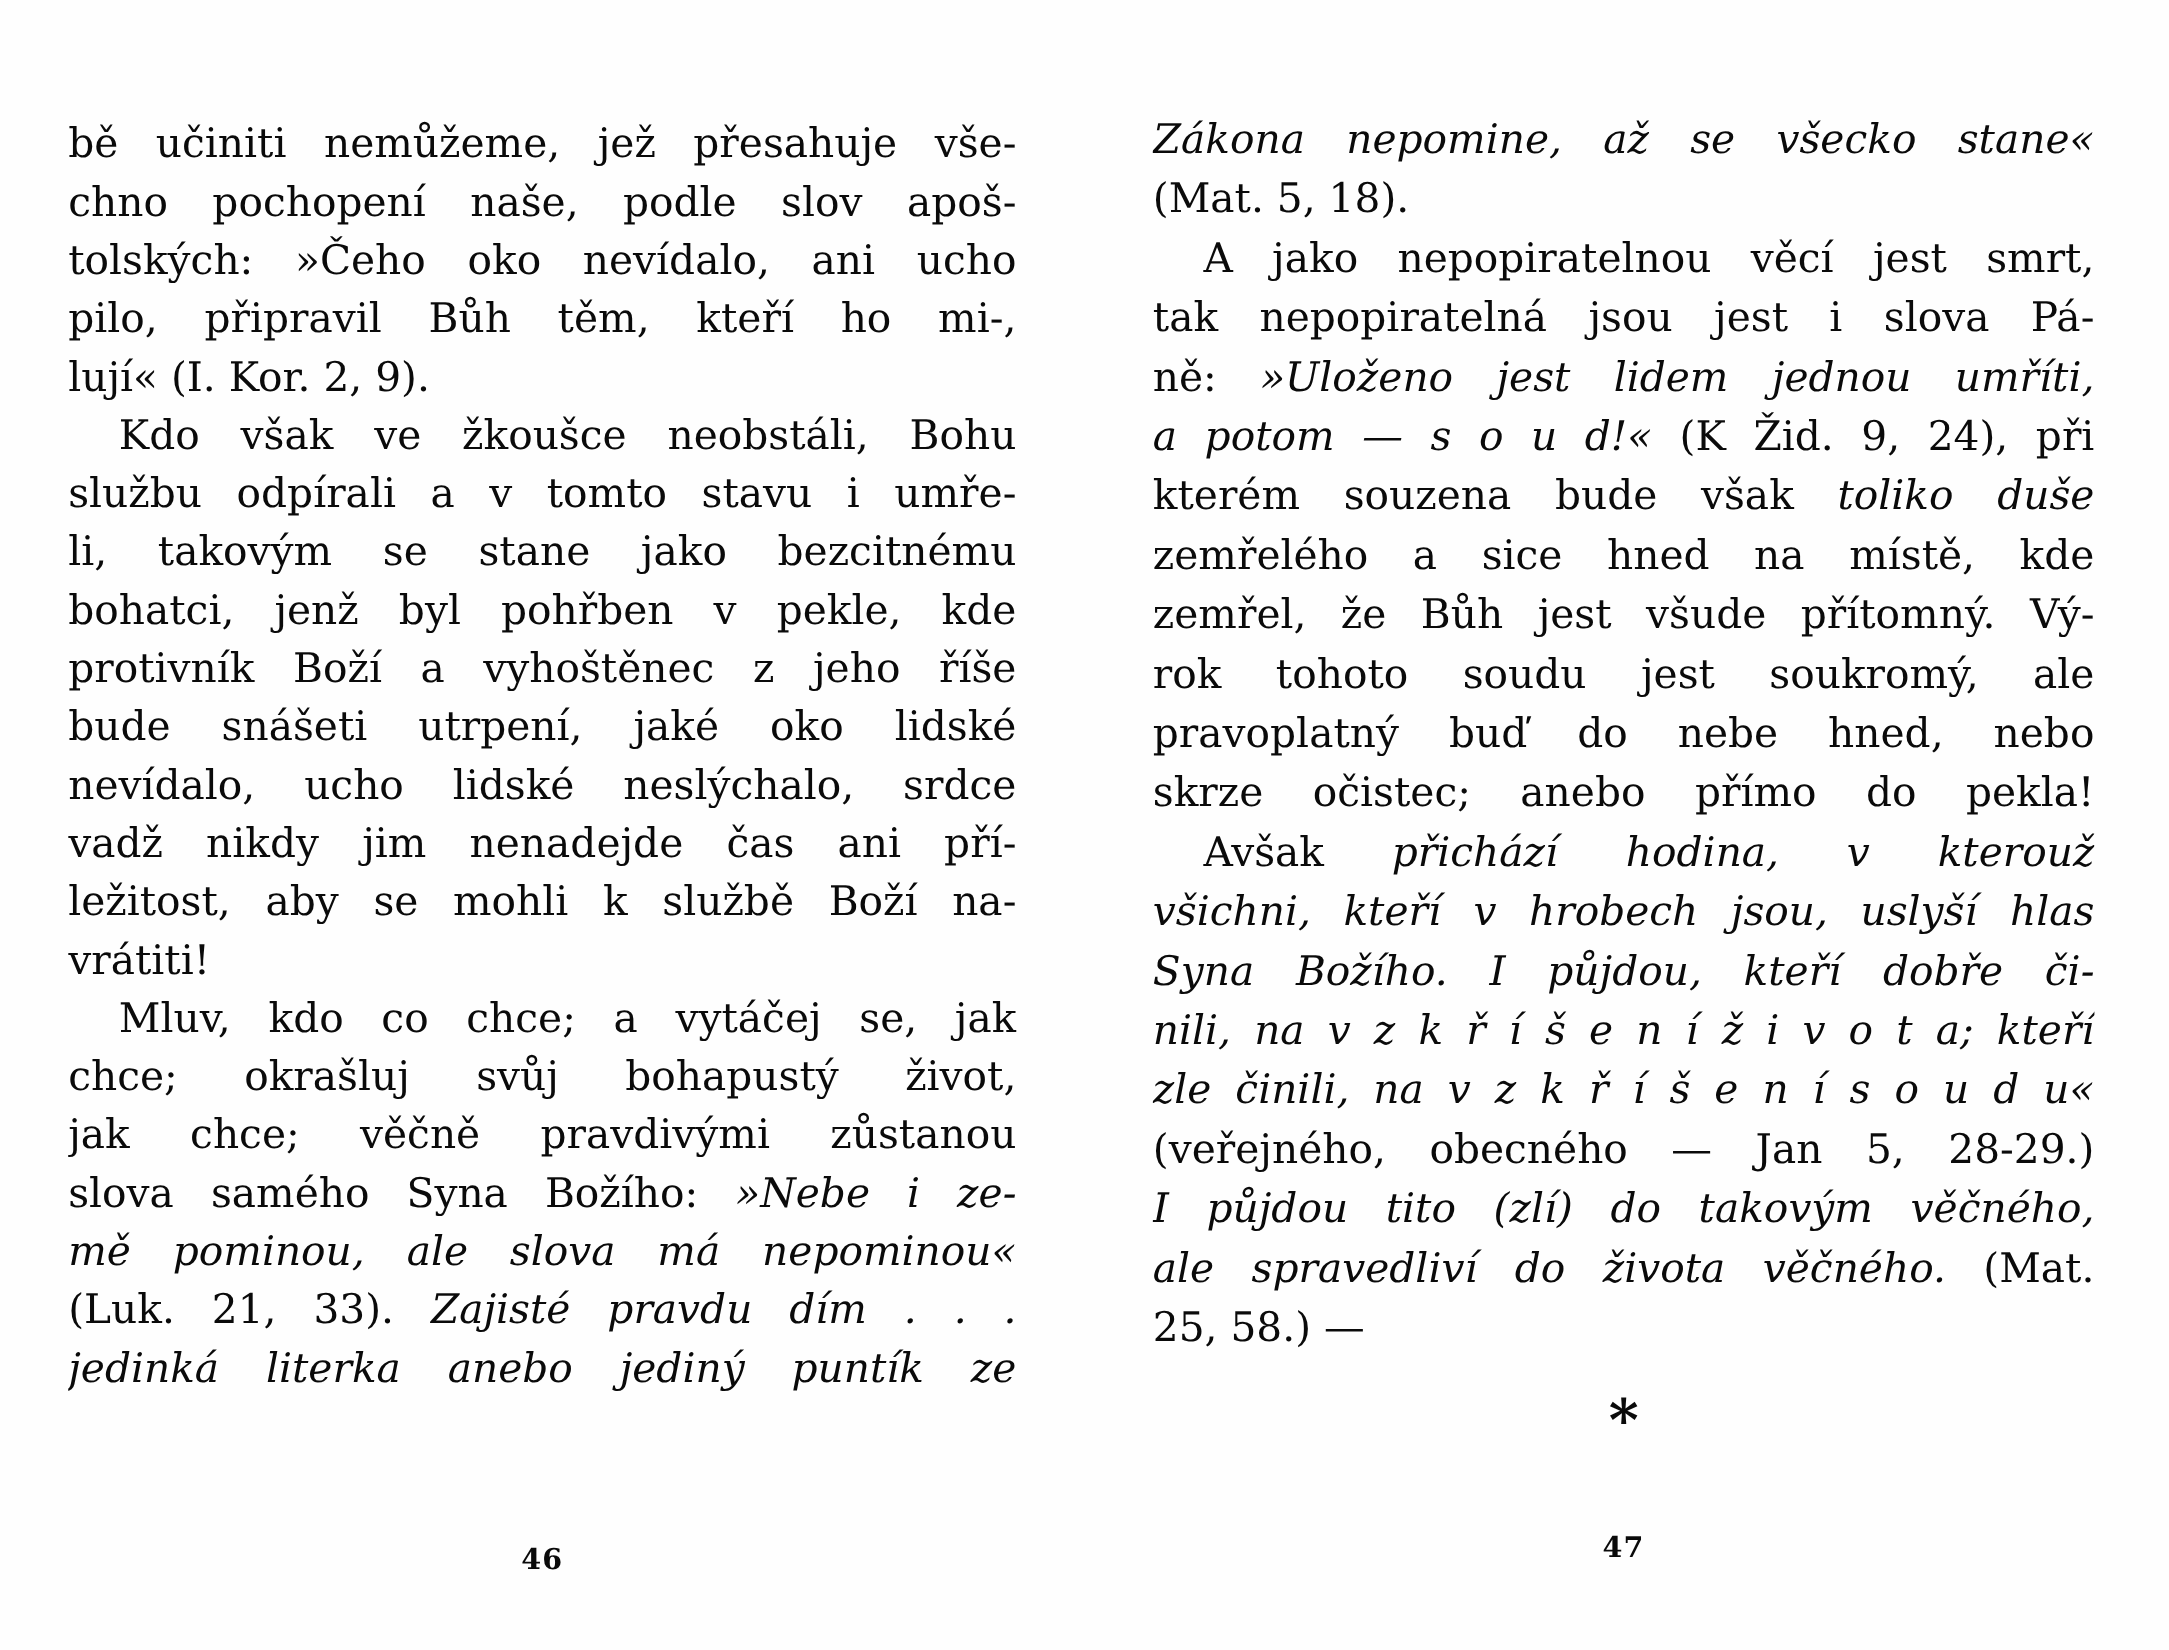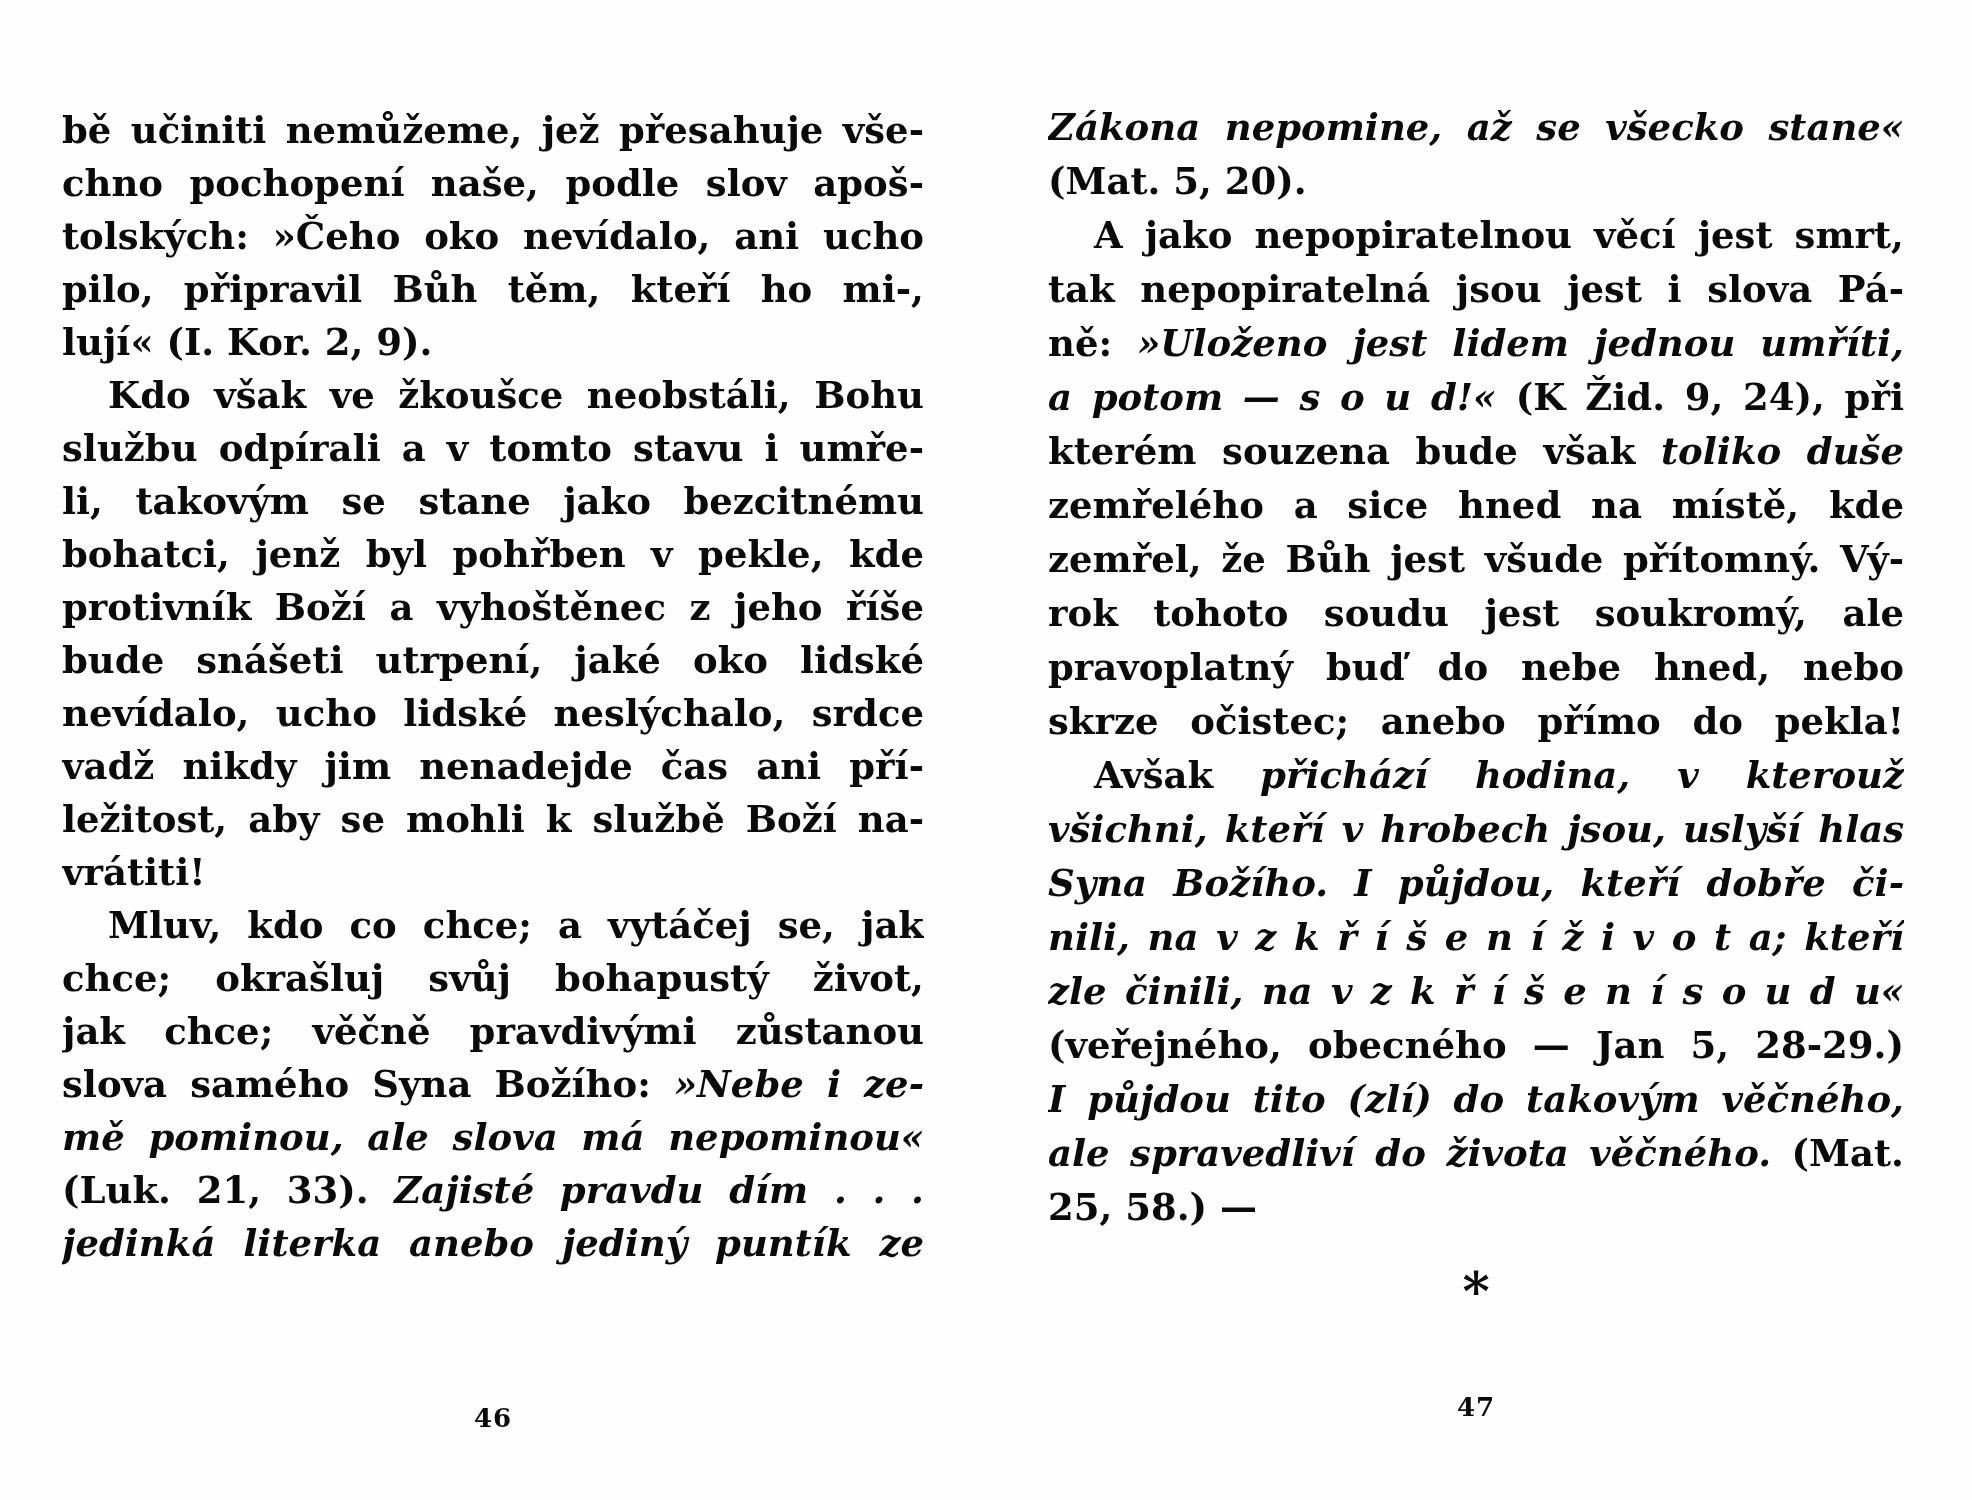--- a/index.html
+++ b/index.html
@@ -10,21 +10,21 @@
     width: 1972px;
     height: 1500px;
     position: relative;
     background: #fefefe;
     color: #0a0a0a;
     font-family: "DejaVu Serif", "Liberation Serif", serif;
     overflow: hidden;
   }
   .page-column {
     position: absolute;
-    font-weight: 700;
+    font-weight: 400;
     font-size: 37px;
   }
   .col-left  { left: 62px;   top: 104px; width: 862px; line-height: 53px; }
   .col-right { left: 1048px; top: 100px; width: 856px; line-height: 54px; }
   .line {
     text-align: justify;
     text-align-last: justify;
     height: 1.432em;
     height: inherit;
     overflow: hidden;
@@ -80,21 +80,21 @@
     <div class="line"><span>chce; okrašluj svůj bohapustý život,</span></div>
     <div class="line"><span>jak chce; věčně pravdivými zůstanou</span></div>
     <div class="line"><span>slova samého Syna Božího: </span><span class="it">»Nebe i ze-</span></div>
     <div class="line"><span class="it">mě pominou, ale slova má nepominou«</span></div>
     <div class="line"><span>(Luk. 21, 33). </span><span class="it">Zajisté pravdu dím . . .</span></div>
     <div class="line"><span class="it">jedinká literka anebo jediný puntík ze</span></div>
   </div>
 
 <div class="page-column col-right">
     <div class="line"><span class="it">Zákona nepomine, až se všecko stane«</span></div>
-    <div class="line short"><span>(Mat. 5, 20).</span></div>
+    <div class="line short"><span>(Mat. 5, 18).</span></div>
     <div class="line indent"><span>A jako nepopiratelnou věcí jest smrt,</span></div>
     <div class="line"><span>tak nepopiratelná jsou jest i slova Pá-</span></div>
     <div class="line"><span>ně: </span><span class="it">»Uloženo jest lidem jednou umříti,</span></div>
     <div class="line"><span class="it">a potom — s o u d!« </span><span>(K Žid. 9, 24), při</span></div>
     <div class="line"><span>kterém souzena bude však </span><span class="it">toliko duše</span></div>
     <div class="line"><span>zemřelého a sice hned na místě, kde</span></div>
     <div class="line"><span>zemřel, že Bůh jest všude přítomný. Vý-</span></div>
     <div class="line"><span>rok tohoto soudu jest soukromý, ale</span></div>
     <div class="line"><span>pravoplatný buď do nebe hned, nebo</span></div>
     <div class="line"><span>skrze očistec; anebo přímo do pekla!</span></div>

